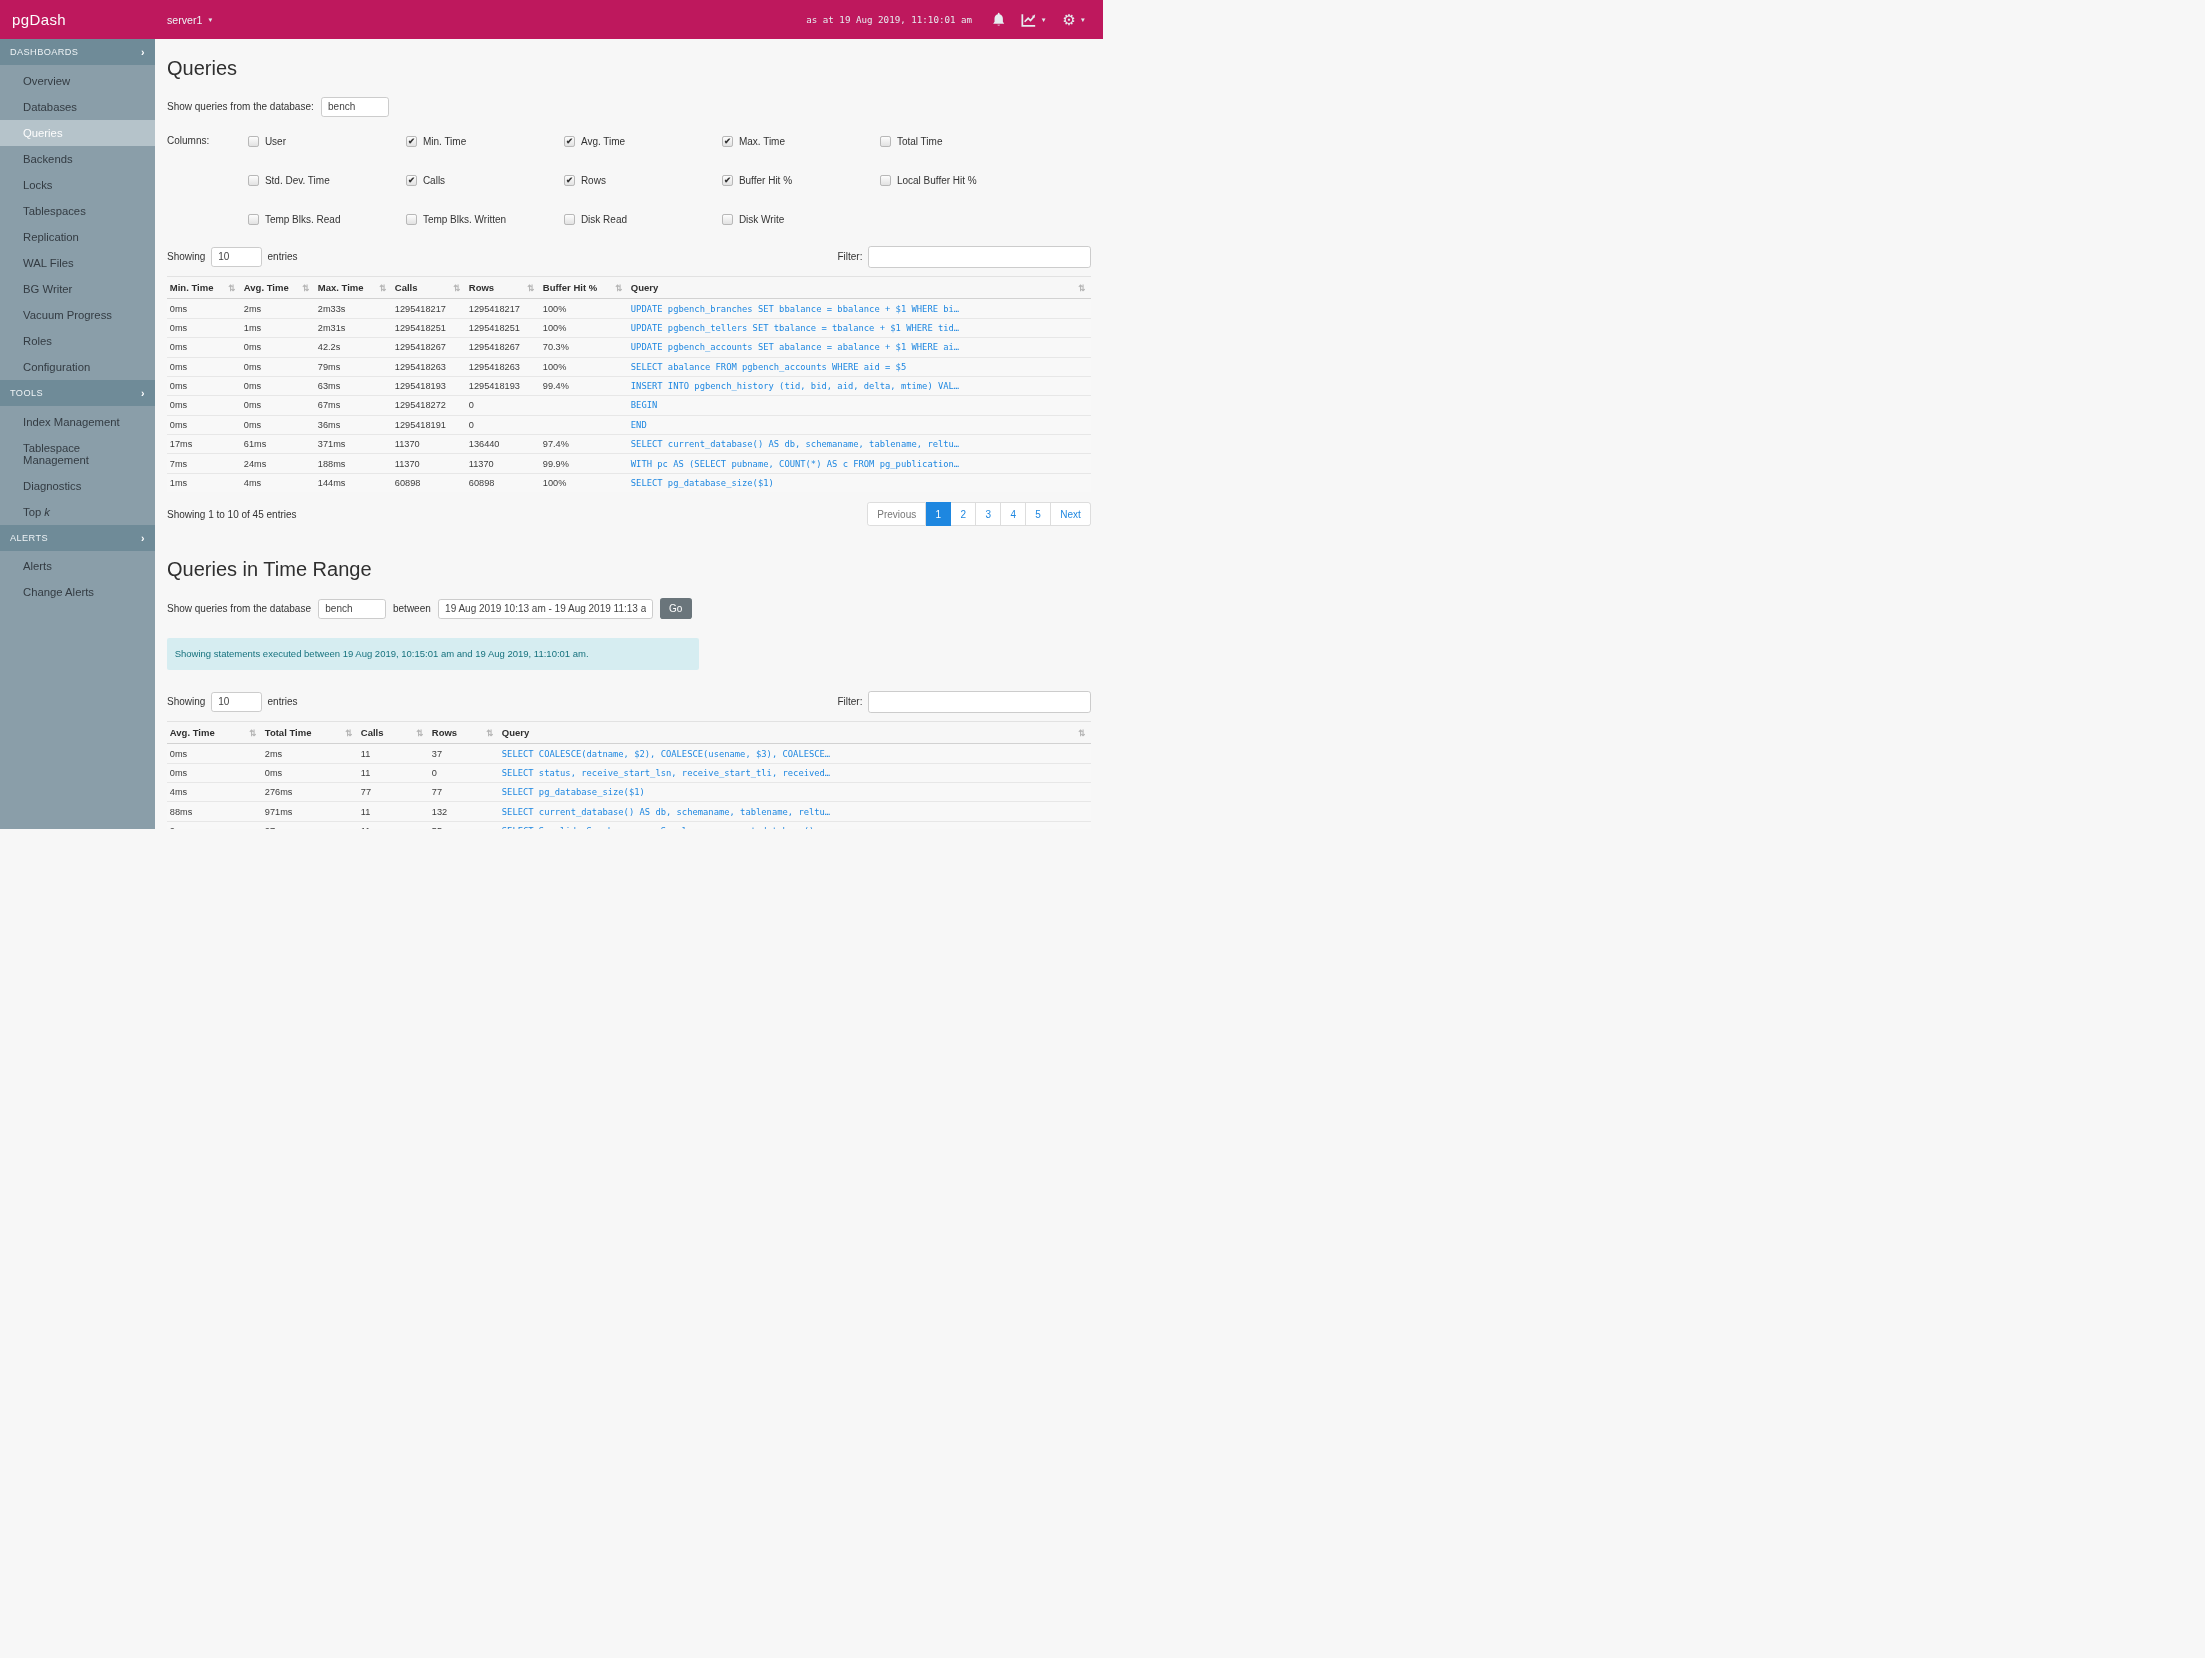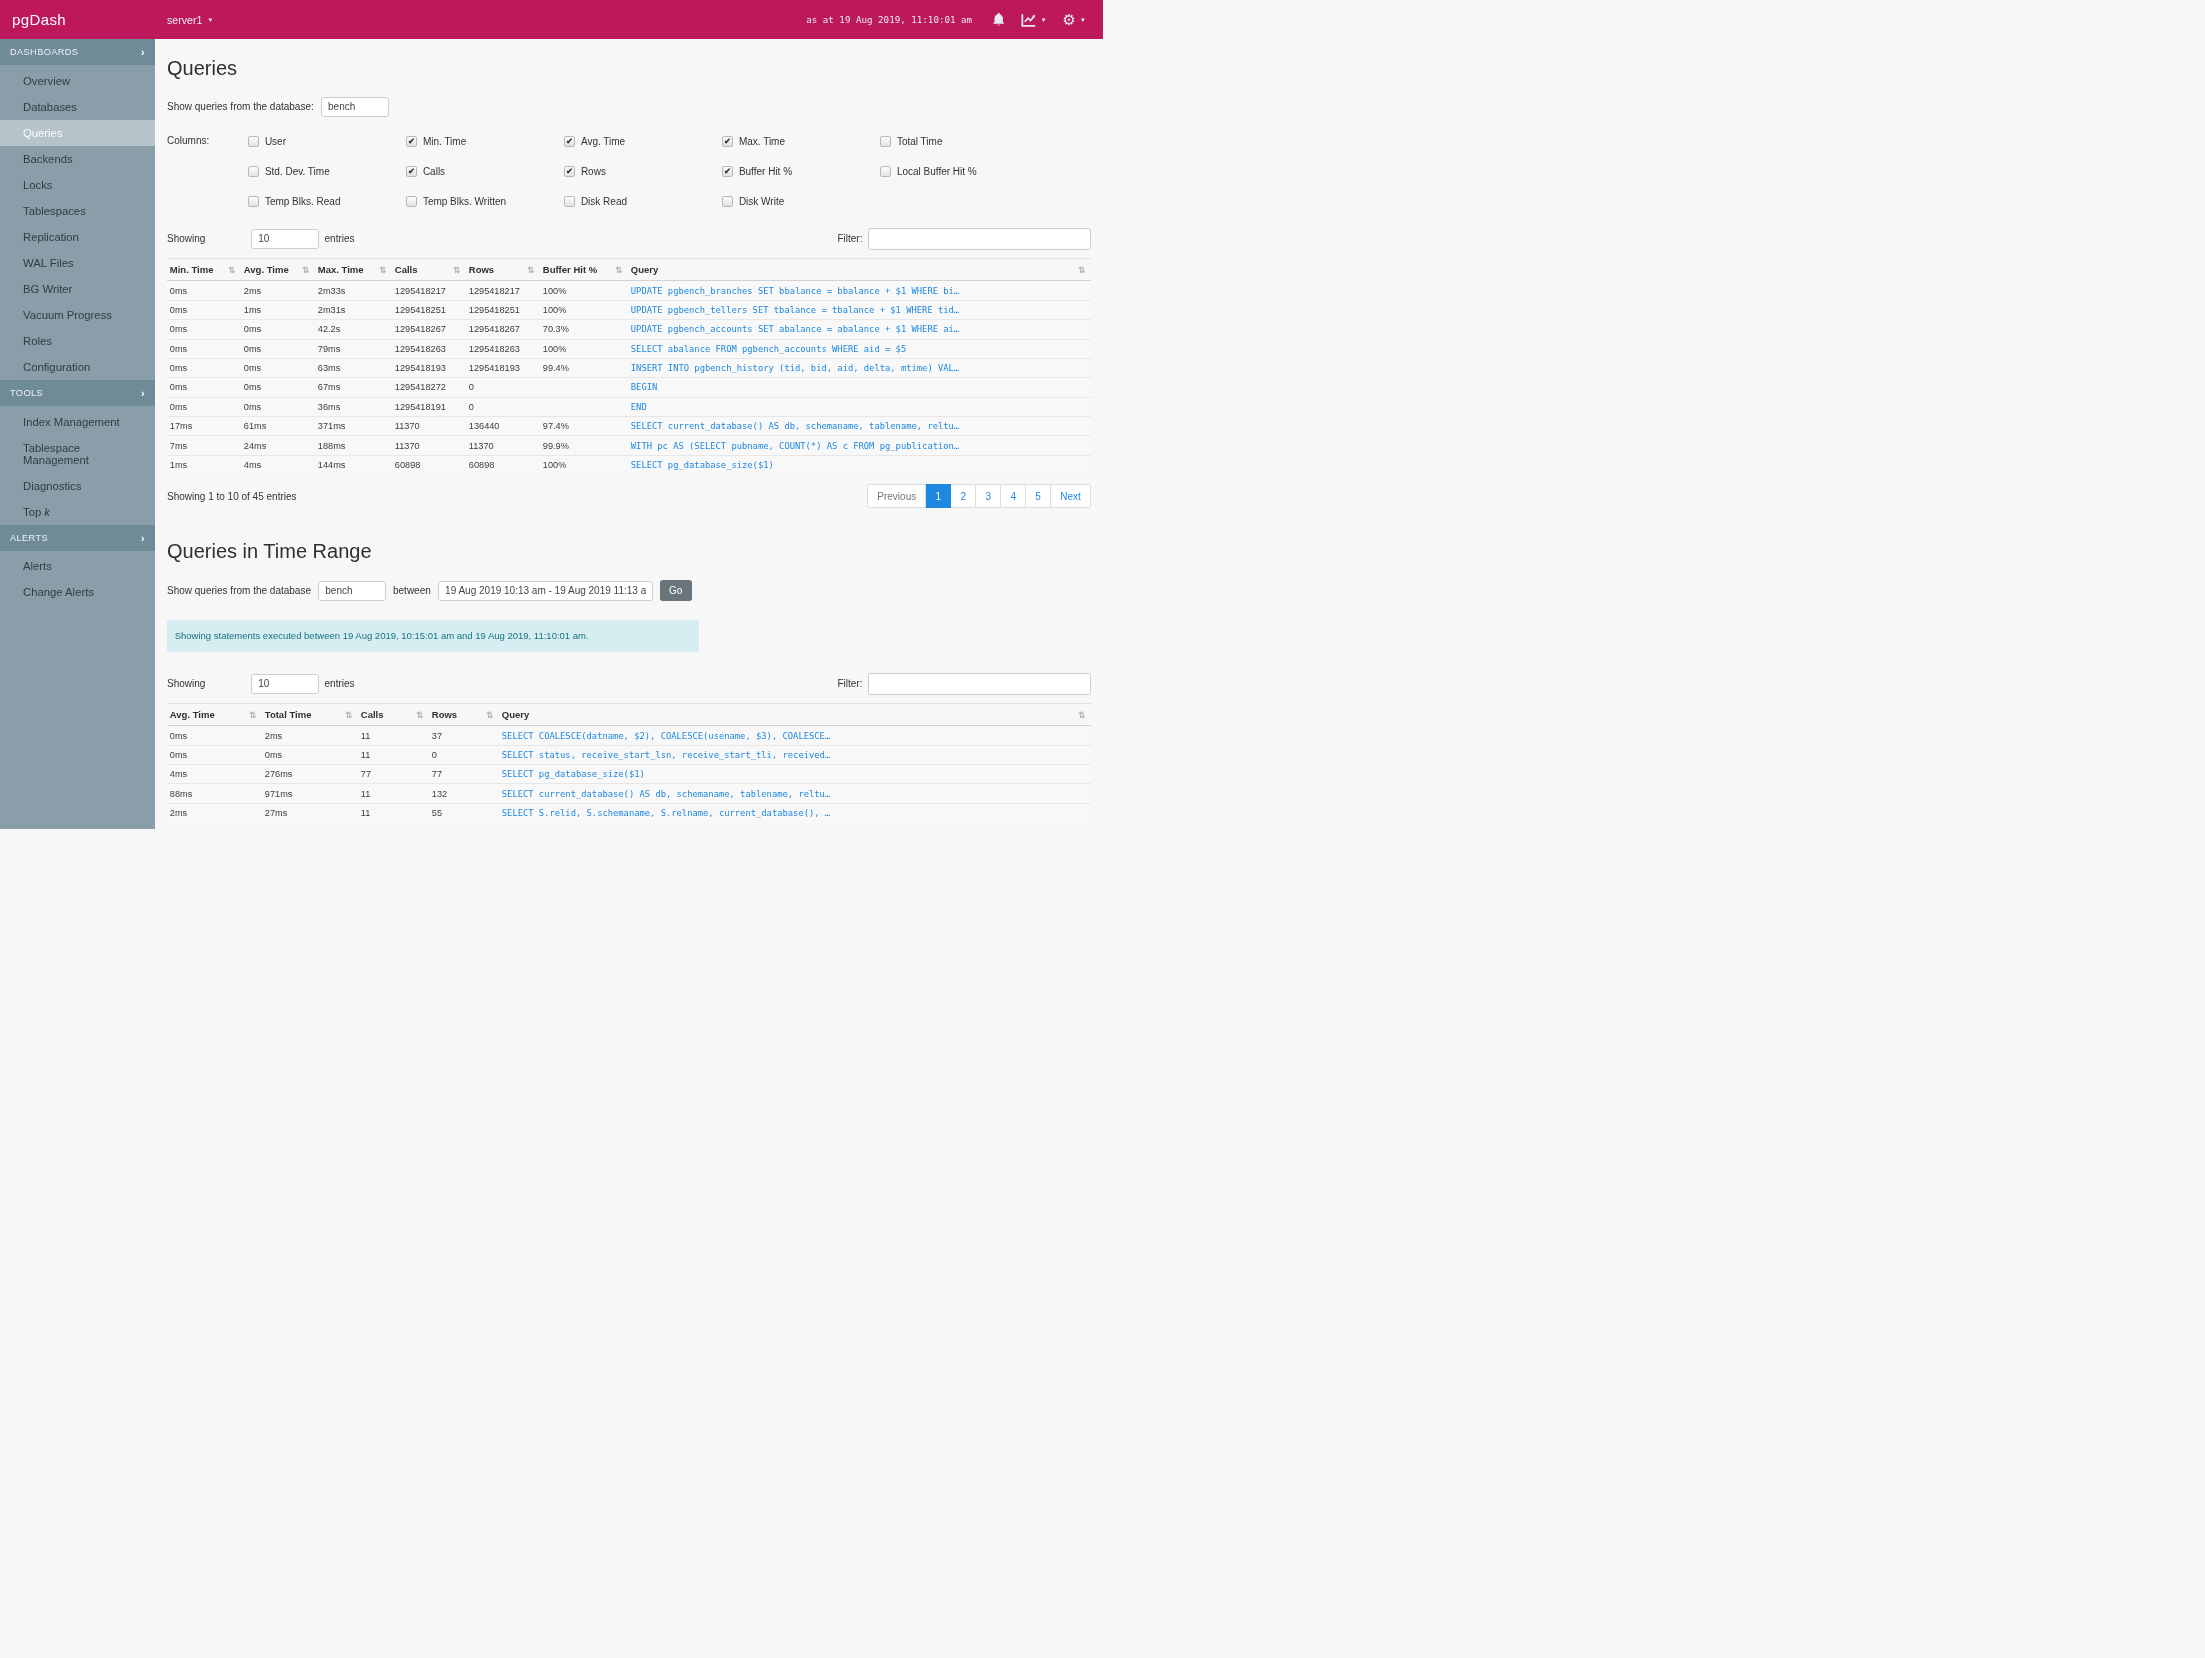--- a/index.html
+++ b/index.html
@@ -47,33 +47,33 @@
     font-family:"Liberation Sans", sans-serif; color:#444; background:#fff; outline:none;
   }
   .db-row { display:flex; align-items:center; gap:7px; margin-bottom:17px; }
   .db-input { width:68px; }
   
   .columns-row { display:flex; margin-bottom:18.3px; }
   .col-label { width:81px; font-size:10px; padding-top:1.4px; }
   .chk-grid {
     display:grid; grid-auto-flow:column;
     grid-template-rows:repeat(3, 16px); grid-template-columns:repeat(5, 158px);
-    row-gap:14px;
+    row-gap:23px;
   }
   .chk { display:flex; align-items:center; gap:5.6px; font-size:10px; color:#333; cursor:pointer; }
   .box {
     width:11.3px; height:11.3px; border:0.7px solid #b7b7b7; border-radius:2.1px;
     background:linear-gradient(#fdfdfd,#e2e2e2); display:inline-flex;
     align-items:center; justify-content:center; font-size:8.5px; color:#333; flex:0 0 11.3px;
   }
   .box.checked::after { content:"\2714"; font-weight:bold; margin-top:-0.7px; }
   
   .table-controls { display:flex; align-items:center; margin-bottom:8.5px; }
   .length { display:flex; align-items:center; gap:5.6px; font-size:10px; }
-  .len-input { width:68px;margin-left:40px; }
+  .len-input { width:51px; }
   .filter { margin-left:auto; display:flex; align-items:center; gap:5.6px; }
   .filter input { width:223px; height:22px; }
   
   table.data-table { width:100%; border-collapse:collapse; font-size:9.2px; }
   table.data-table thead th {
     text-align:left; font-size:9.5px; color:#2f2f2f; padding:5px 5.6px 5px 2.8px;
     border-top:0.7px solid #e2e2e2; border-bottom:1.4px solid #d2d2d2; cursor:pointer;
   }
   table.data-table thead th .th-inner { display:flex; align-items:center; justify-content:space-between; gap:2.8px; }
   .sort { color:#b5b5b5; font-size:8.5px; }

